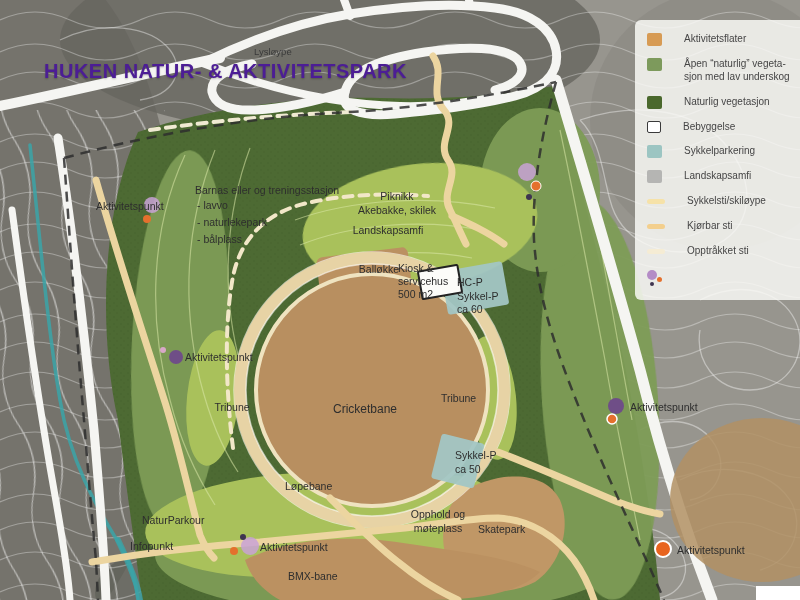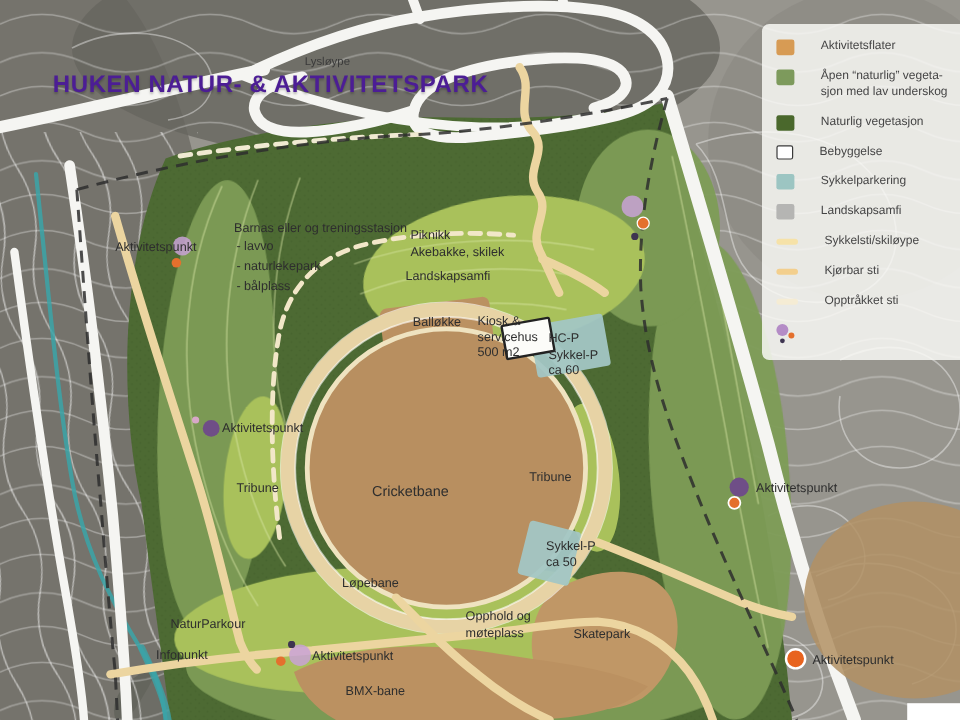--- a/index.html
+++ b/index.html
@@ -1,21 +1,21 @@
 <!DOCTYPE html>
 <html><head>
 <meta charset="utf-8">
 <style>
   html,body{margin:0;padding:0;background:#222;}
   .stage{position:relative;width:800px;height:600px;overflow:hidden;
          font-family:"Liberation Sans",sans-serif;background:#97958e;}
   .stage svg{position:absolute;left:0;top:0;}
   .map-label{position:absolute;font-size:10.5px;line-height:1.3;color:#2e2e2e;
              white-space:pre-line;z-index:5;}
-  .map-label.center{text-align:left;}
+  .map-label.center{text-align:center;}
   .map-label.small{font-size:9.5px;color:#3a3a3a;}
   .map-label.big{font-size:12px;}
   .page-title{position:absolute;left:44px;top:60px;z-index:6;color:#4c1d95;
               font-size:20px;font-weight:bold;letter-spacing:.5px;
               text-shadow:0 1px 2px rgba(0,0,0,.25);white-space:nowrap;}
   
   .legend{position:absolute;left:635px;top:20px;right:0;z-index:10;
           background:rgba(250,250,247,.84);border-radius:6px 0 0 6px;
           padding:12px 6px 12px 12px;display:flex;flex-direction:column;gap:11px;}
   .lg-item{display:flex;align-items:flex-start;gap:22px;}

